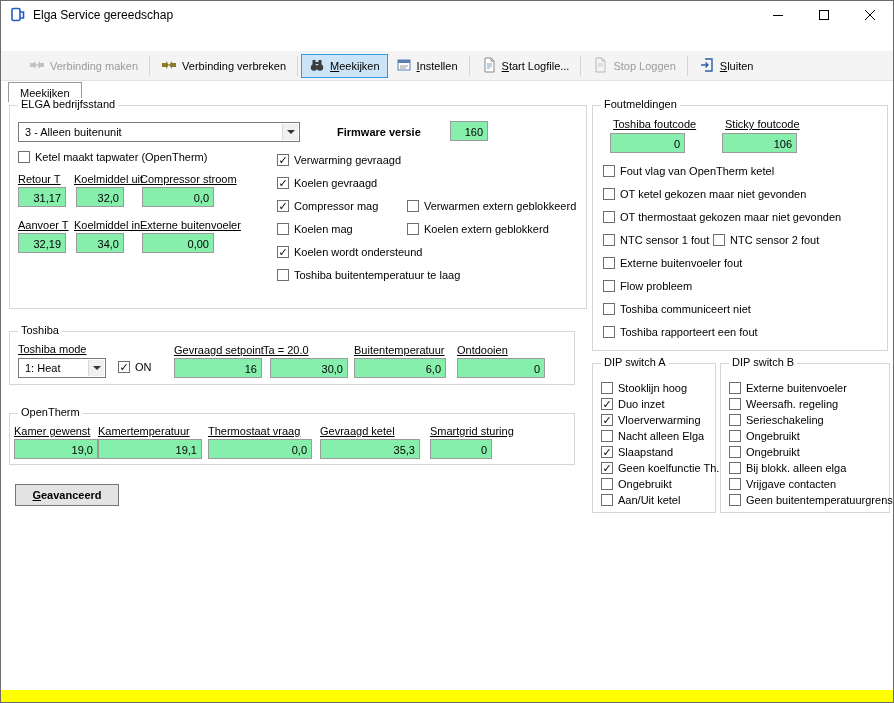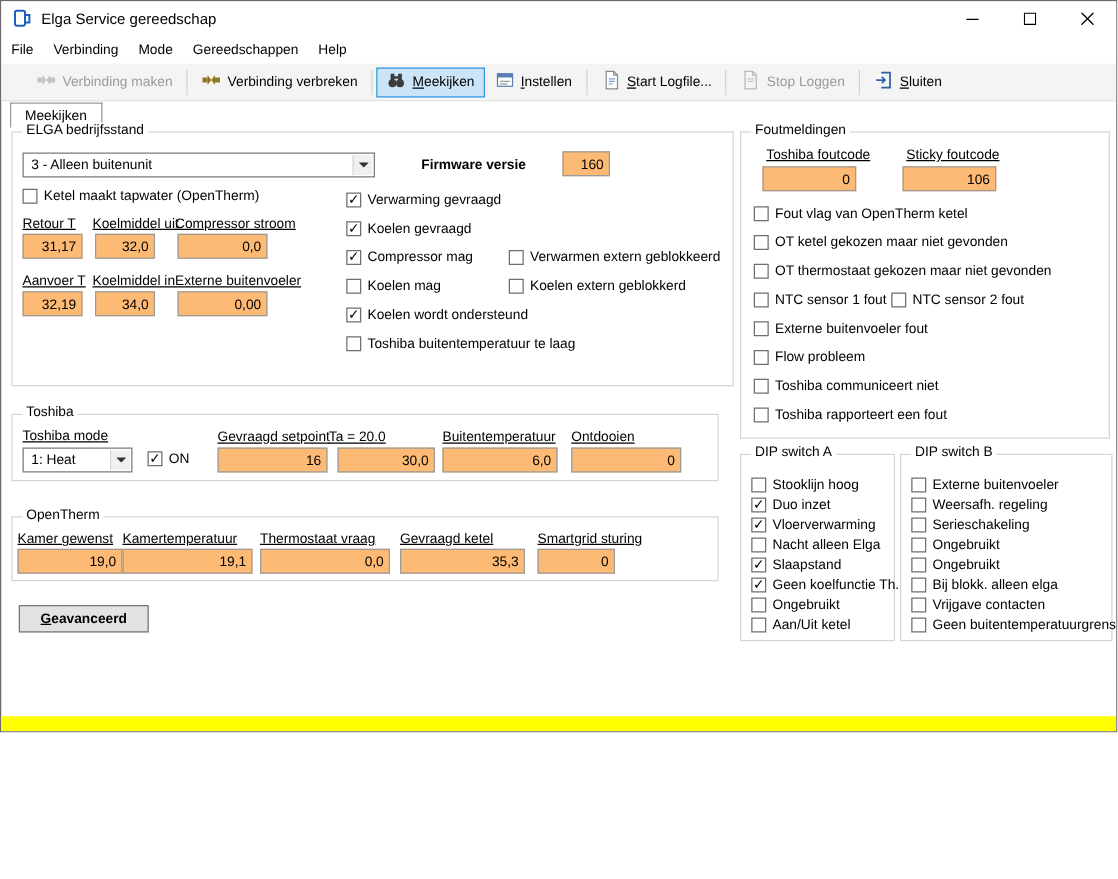--- a/index.html
+++ b/index.html
@@ -1,18 +1,18 @@
 <!DOCTYPE html>
 <html><head>
 <meta charset="utf-8">
 <style>
   * { margin:0; padding:0; box-sizing:border-box; }
   html,body { background:#fff; }
   body { font-family:"Liberation Sans", sans-serif; font-size:11px; color:#000; }
-  .window { position:relative; width:894px; height:586px; background:#fff; border:1px solid #6b6b6b; overflow:hidden; }
+  .window { position:relative; width:894px; height:703px; background:#fff; border:1px solid #6b6b6b; overflow:hidden; }
 
   .titlebar { position:absolute; left:0; top:0; width:100%; height:28px; background:#fff; display:flex; align-items:center; }
   .app-icon { margin-left:9px; width:16px; height:16px; display:inline-flex; }
   .title-text { margin-left:7px; font-size:12px; }
   .win-controls { position:absolute; right:0; top:0; height:28px; display:flex; }
   .winbtn { width:46px; height:28px; display:flex; align-items:center; justify-content:center; }
 
   .menubar { position:absolute; left:0; top:28px; width:100%; height:22px; background:#fff; display:flex; align-items:center; }
   .mitem { padding:4px 8px; white-space:nowrap; }
 
@@ -24,21 +24,21 @@
   .accel { display:inline-block; }
   .accel::first-letter { text-decoration:underline; }
 
   .tab { position:absolute; left:7px; top:81px; height:20px; padding:4px 11px 0; background:#fff; border:1px solid #9a9a9a; border-bottom:none; }
 
   .group { position:absolute; border:1px solid #d6d6d6; background:#fff; }
   .gtitle { position:absolute; top:-8px; left:8px; background:#fff; padding:0 3px; white-space:nowrap; }
 
   .plabel { position:absolute; white-space:nowrap;font-weight:bold; }
   .flabel { position:absolute; white-space:nowrap; text-decoration:underline; }
-  .tbox { position:absolute; height:20px; background:#fdba74; border:1px solid #9b9b9b; text-align:right; padding:4px 4px 0 2px; white-space:nowrap; }
+  .tbox { position:absolute; height:20px; background:#86efac; border:1px solid #9b9b9b; text-align:right; padding:4px 4px 0 2px; white-space:nowrap; }
 
   .combo { position:absolute; height:20px; background:#fff; border:1px solid #7a7a7a; }
   .combo-text { position:absolute; left:6px; top:3px; white-space:nowrap; }
   .combo-btn { position:absolute; top:1px; right:1px; bottom:1px; width:16px; background:#f0f0f0; border-left:1px solid #d9d9d9; display:flex; align-items:center; justify-content:center; }
   .arr { width:0; height:0; border-left:4px solid transparent; border-right:4px solid transparent; border-top:4px solid #333; }
 
   .cb { position:absolute; display:flex; align-items:center; gap:5px; white-space:nowrap; }
   .cb-box { flex:0 0 auto; width:12px; height:12px; background:#fff; border:1px solid #6e6e6e; font-size:11px; line-height:11px; text-align:center; overflow:hidden; }
 
   .btn { position:absolute; background:#e3e3e3; border:1px solid #757575; font-weight:bold; text-align:center; padding-top:4px; }
@@ -70,27 +70,20 @@
           </svg>
       </div>
       <div class="winbtn">
         <svg width="10" height="10">
             <path d="M0 0L10 10M10 0L0 10" stroke="#000" stroke-width="1"></path>
           </svg>
       </div>
     </div>
   </div>
 
-  <div class="menubar">
-    <span class="mitem">File</span>
-    <span class="mitem">Verbinding</span>
-    <span class="mitem">Mode</span>
-    <span class="mitem">Gereedschappen</span>
-    <span class="mitem">Help</span>
-  </div>
 
   <div class="toolbar">
     <div class="tbtn disabled">
       <span><svg width="16" height="16">
             <g fill="#c2c2c2">
               <rect x="1" y="6" width="4" height="4"></rect>
               <path d="M5 4v8l3-4z"></path>
               <path d="M15 4v8l-3-4z" transform="translate(-4,0)"></path>
               <rect x="11" y="6" width="4" height="4"></rect>
             </g>

